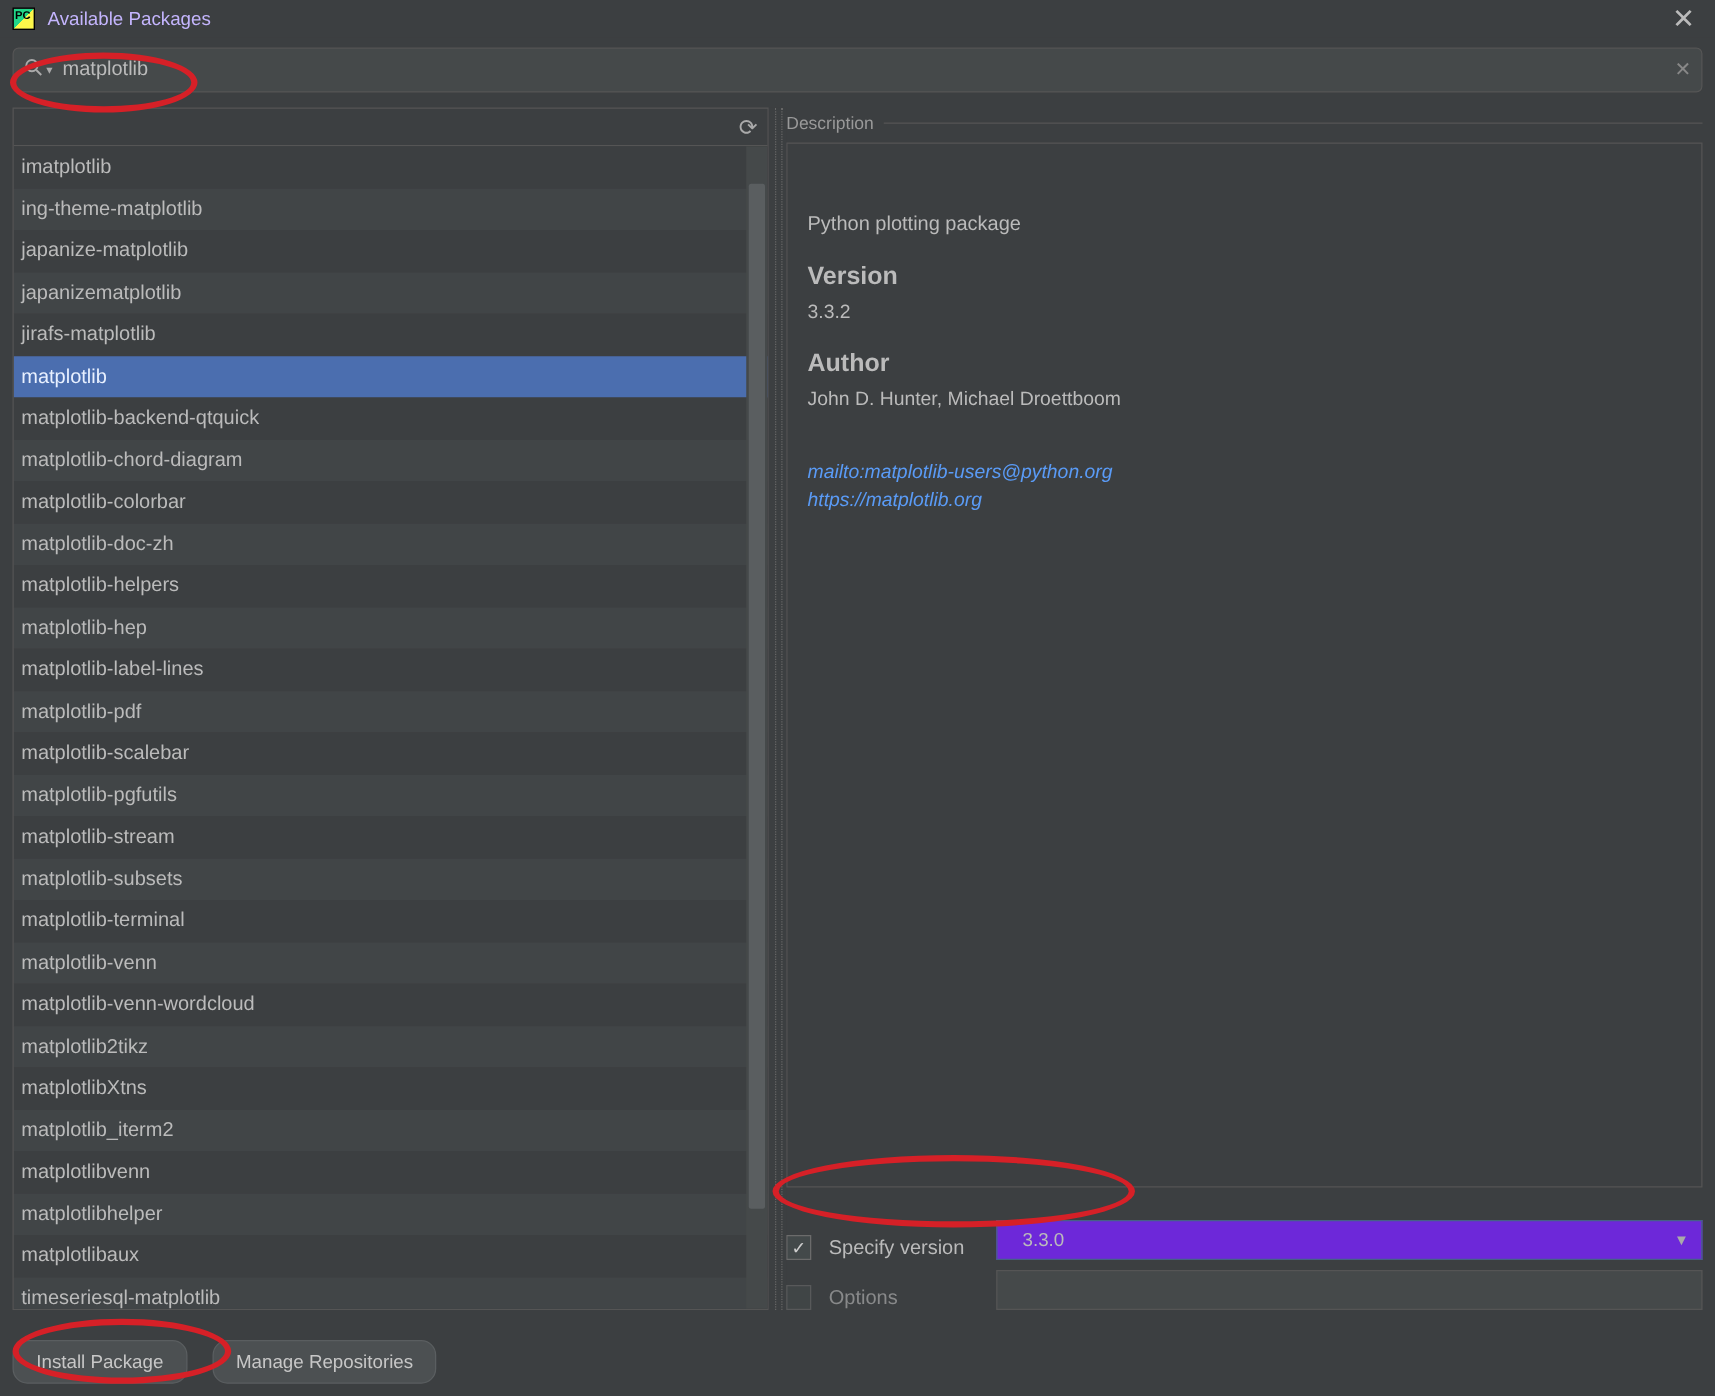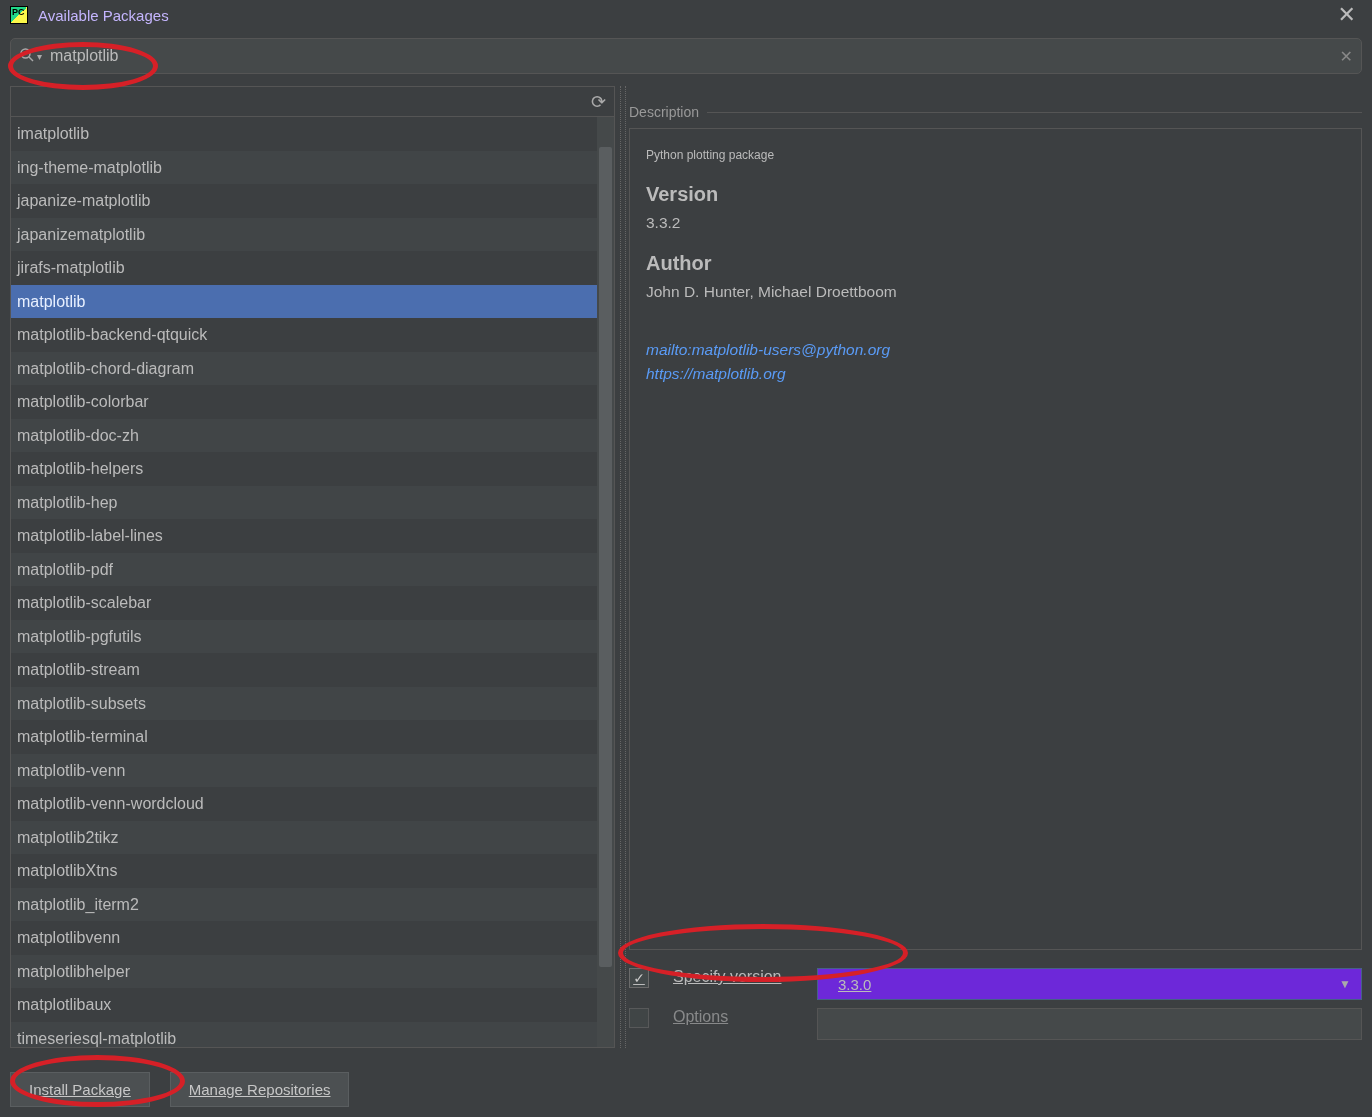--- a/index.html
+++ b/index.html
@@ -157,21 +157,20 @@
     flex:1;
     display:flex;
     flex-direction:column;
   }
   .desc-label{
     color:#999;
     font-size:14px;
     padding:4px 0 8px 0;
     border-bottom:0;
     position:relative;
-    margin-top:14px;
   }
   .desc-label::after{
     content:"";
     position:absolute;
     left:78px; top:12px;
     right:0;
     border-top:1px solid #555;
   }
   .desc-body{
     flex:1;
@@ -184,42 +183,42 @@
     overflow:auto;
   }
   .desc-body .heading{
     font-weight:bold;
     color:#bbbbbb;
     margin-top:16px;
     margin-bottom:4px;
     font-size:20px;
   }
   .desc-body .pkg-title{
-    font-size:12px;
+    font-size:16px;
     margin-bottom:4px;
+    margin-top:36px;
   }
   .desc-body .link{
     color:#5a9bf6;
     display:block;
     margin-top:2px;
     text-decoration:none;
     cursor:pointer;
     font-style:italic;
   }
   .desc-body .block{margin-top:36px;}
 
   .bottom-controls{
     margin-top:18px;
   }
   .row-ctrl{
     display:flex;
-    align-items:flex-start;
+    align-items:flex-end;
     height:40px;
-    gap:24px;
-    text-decoration:underline;
+    gap:14px;
   }
   .checkbox{
     width:20px;height:20px;
     border:1px solid #6b6b6b;
     background:#43494a;
     display:flex;align-items:center;justify-content:center;
     font-size:14px;color:#ccc;
     cursor:pointer;
   }
   .checkbox.checked::after{content:"✓";}
@@ -254,23 +253,22 @@
     margin-top:24px;
     display:flex;
     gap:20px;
   }
   .btn{
     border:1px solid #5a5e60;
     background:#4c5052;
     color:#c7c7c7;
     font-size:15px;
     padding:8px 18px;
-    border-radius:0;
-    cursor:pointer;
-    text-decoration:underline;
+    border-radius:12px;
+    cursor:pointer;
   }
 
   
   .anno{
     position:absolute;
     border:5px solid #d62027;
     border-radius:50%;
     pointer-events:none;
     z-index:100;
   }

